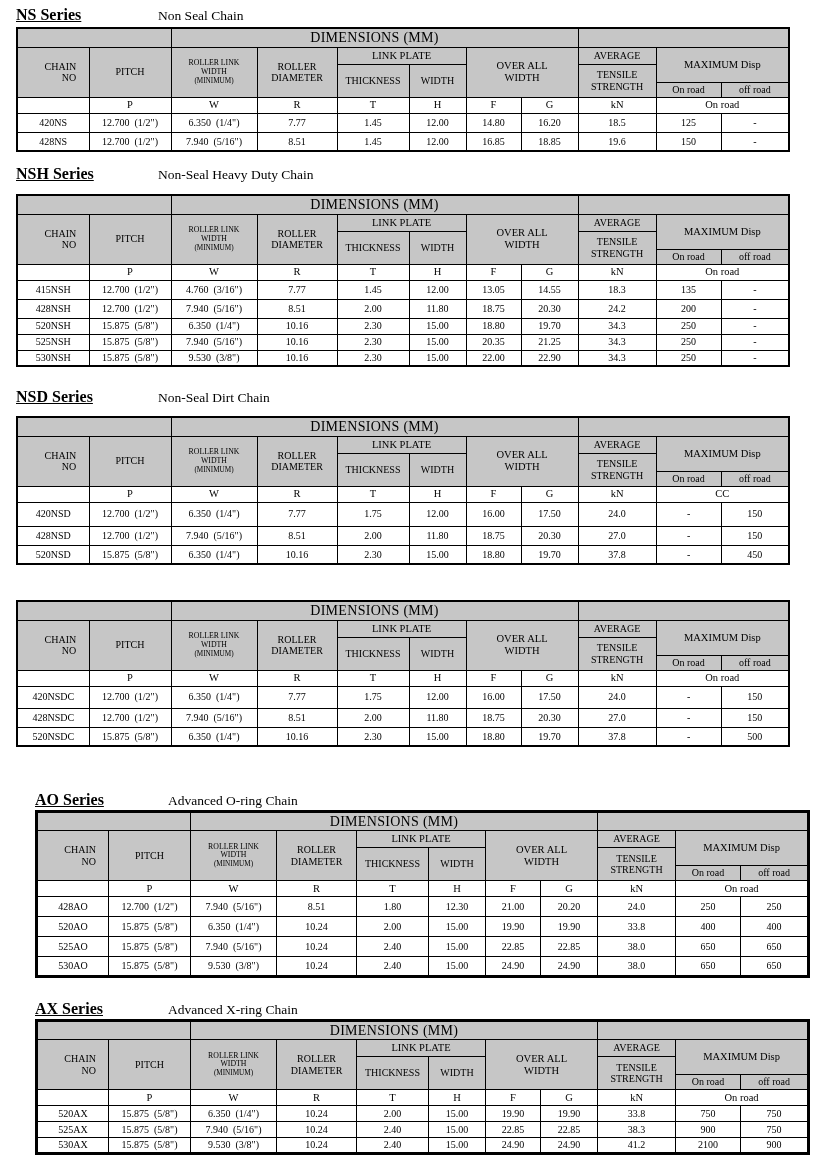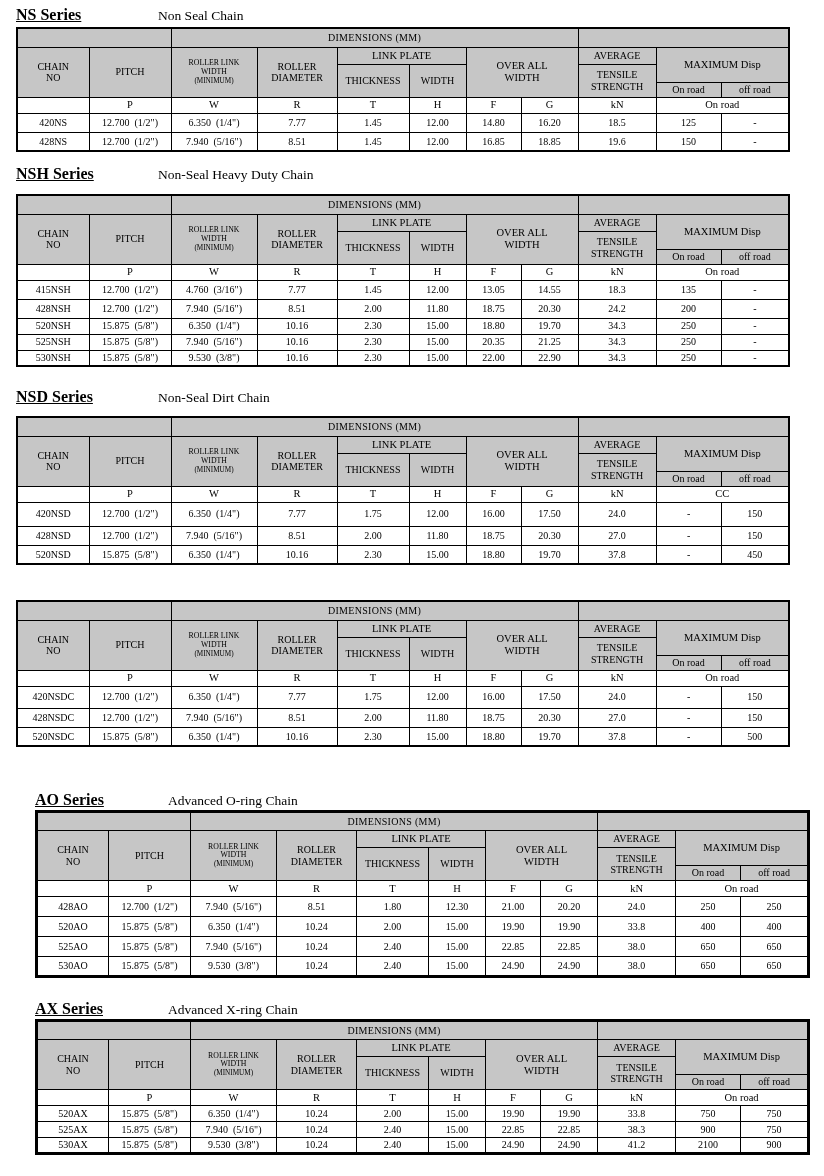--- a/index.html
+++ b/index.html
@@ -37,22 +37,22 @@
   .spec th, .spec td {
     border: 1px solid #000;
     text-align: center; vertical-align: middle;
     padding: 0 2px;
     font-weight: normal;
     font-size: 10px;
     overflow: hidden;
     line-height: 1.12;
   }
   .spec .hdr { background: #c6c6c6; }
-  .spec td.dim-cell { font-size: 10px; letter-spacing: 0.3px; }
-  .spec .w45 { display: inline-block; max-width: 46px; }
+  .spec td.dim-cell { font-size: 14px; letter-spacing: 0.3px; }
+  .spec .w45 { display: inline-block; max-width: 46px; text-align: right; }
   .spec .w70 { display: inline-block; max-width: 72px; }
   .spec .rlw-main { display: block; max-width: 66px; margin: 0 auto; font-size: 7.8px; }
   .spec .rlw-min  { display: block; font-size: 7.2px; }
   .spec .big { font-size: 10.5px; }
 
   .spec tr.hr1 { height: 19px; }
   .spec tr.hr2 { height: 17px; }
   .spec tr.hr3 { height: 18px; }
   .spec tr.hr4 { height: 15px; }
   .spec tr.units-row { height: 16px; }

